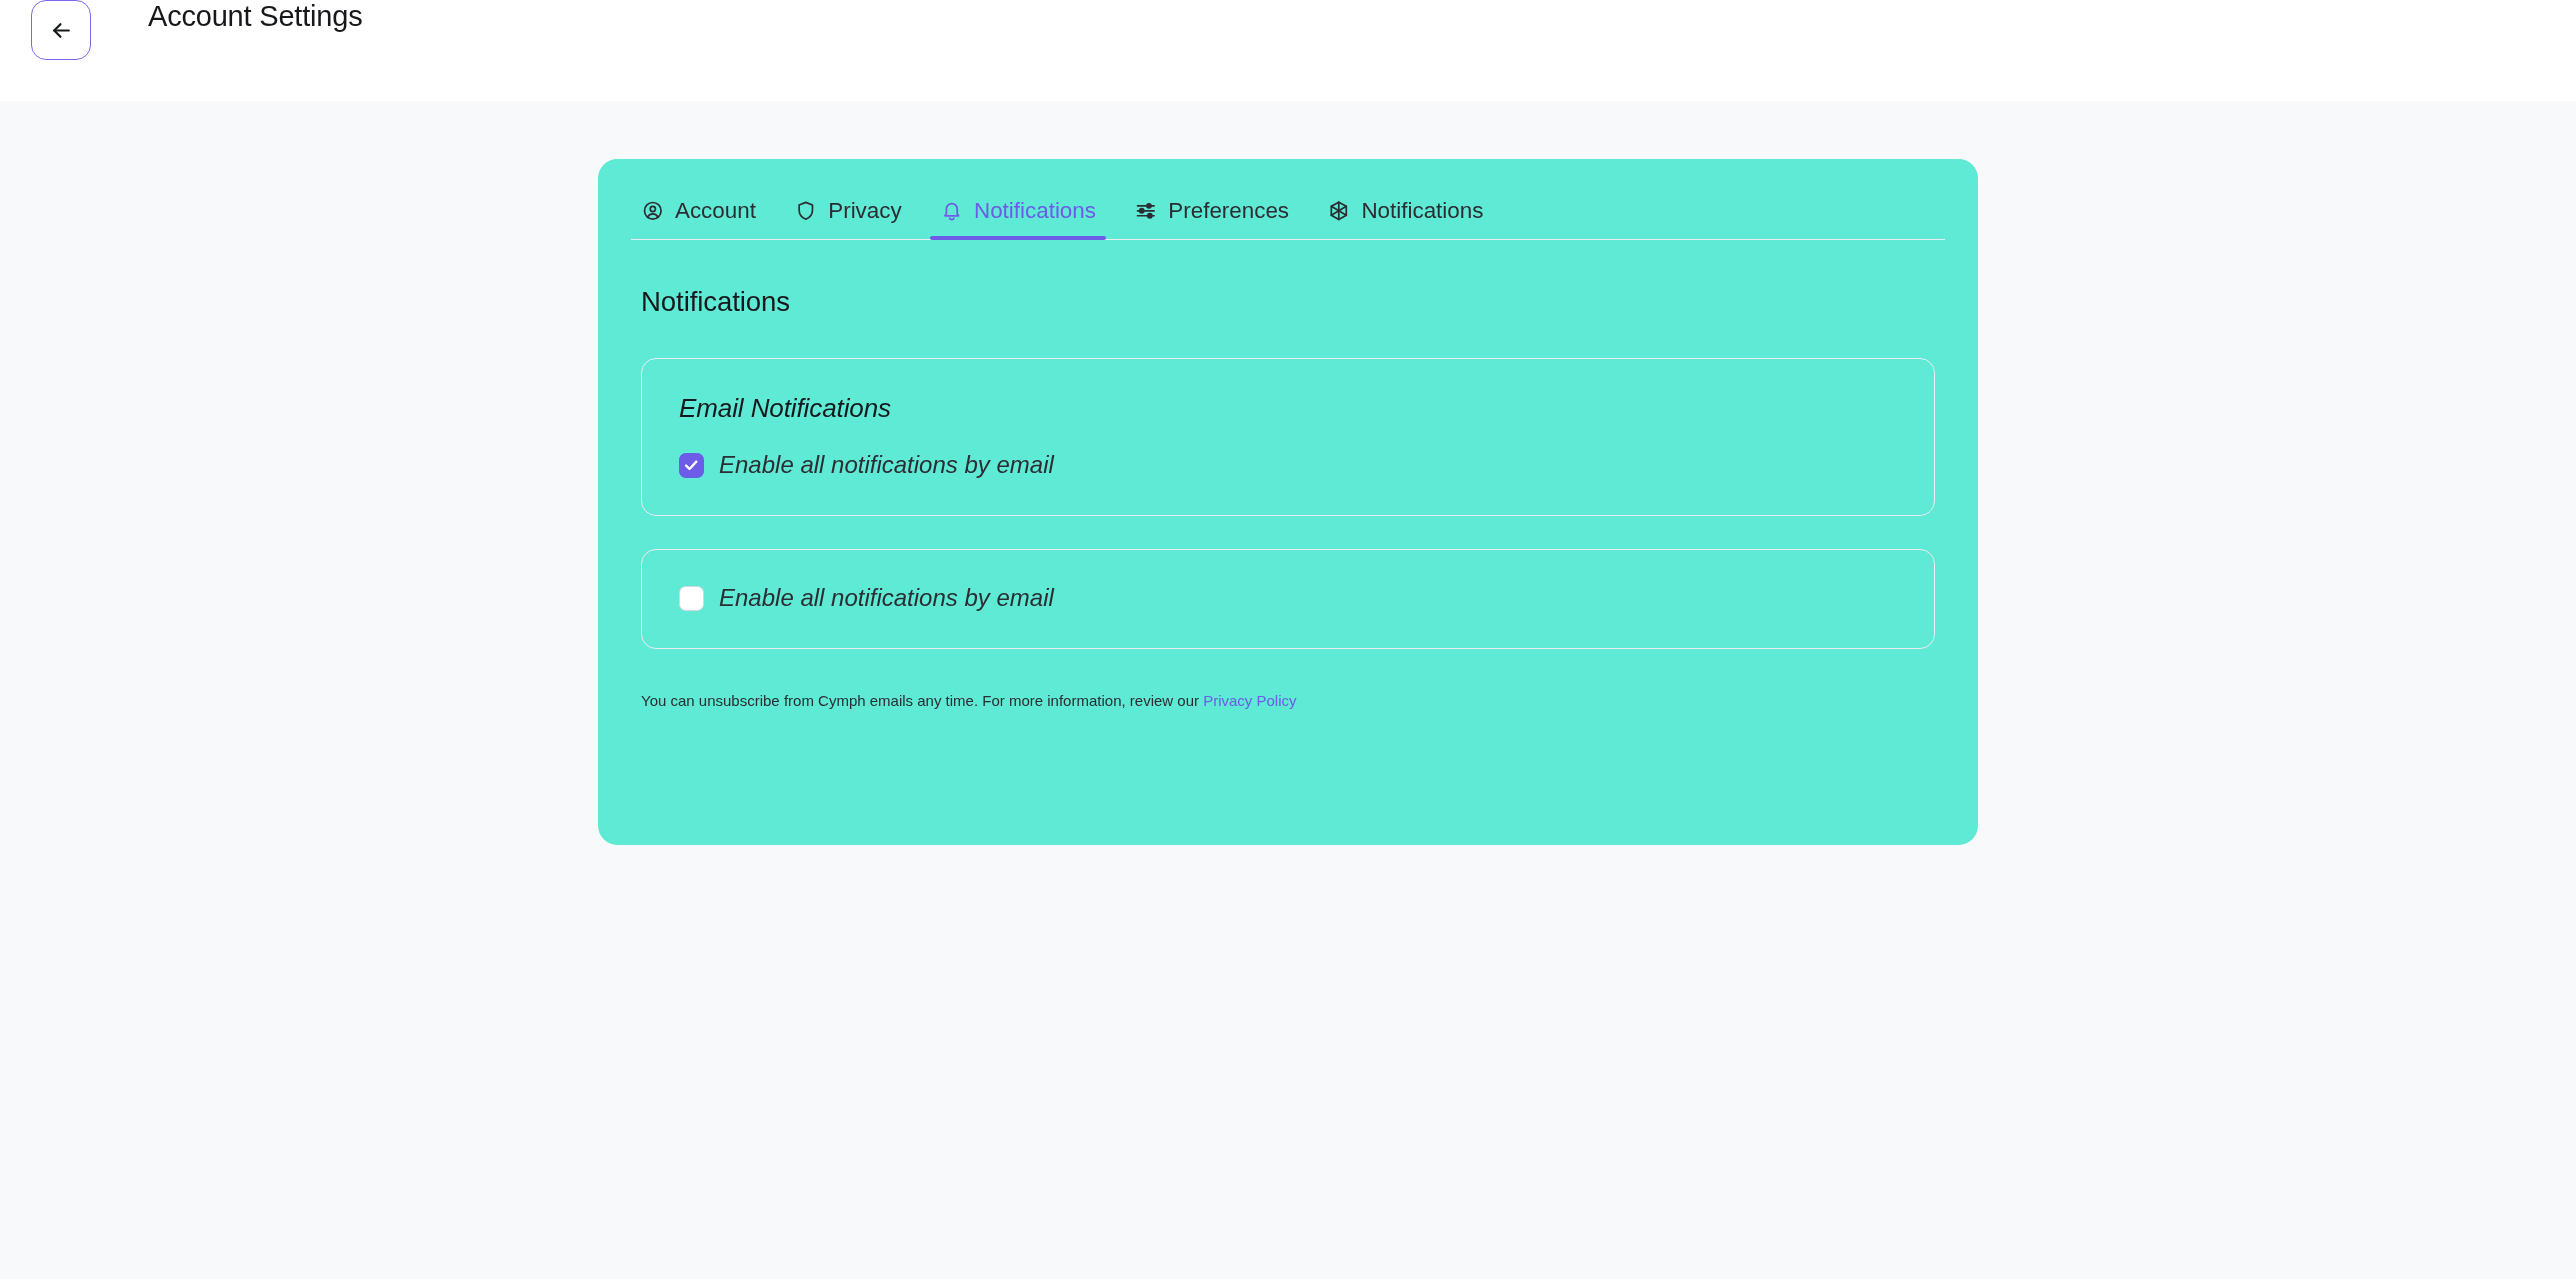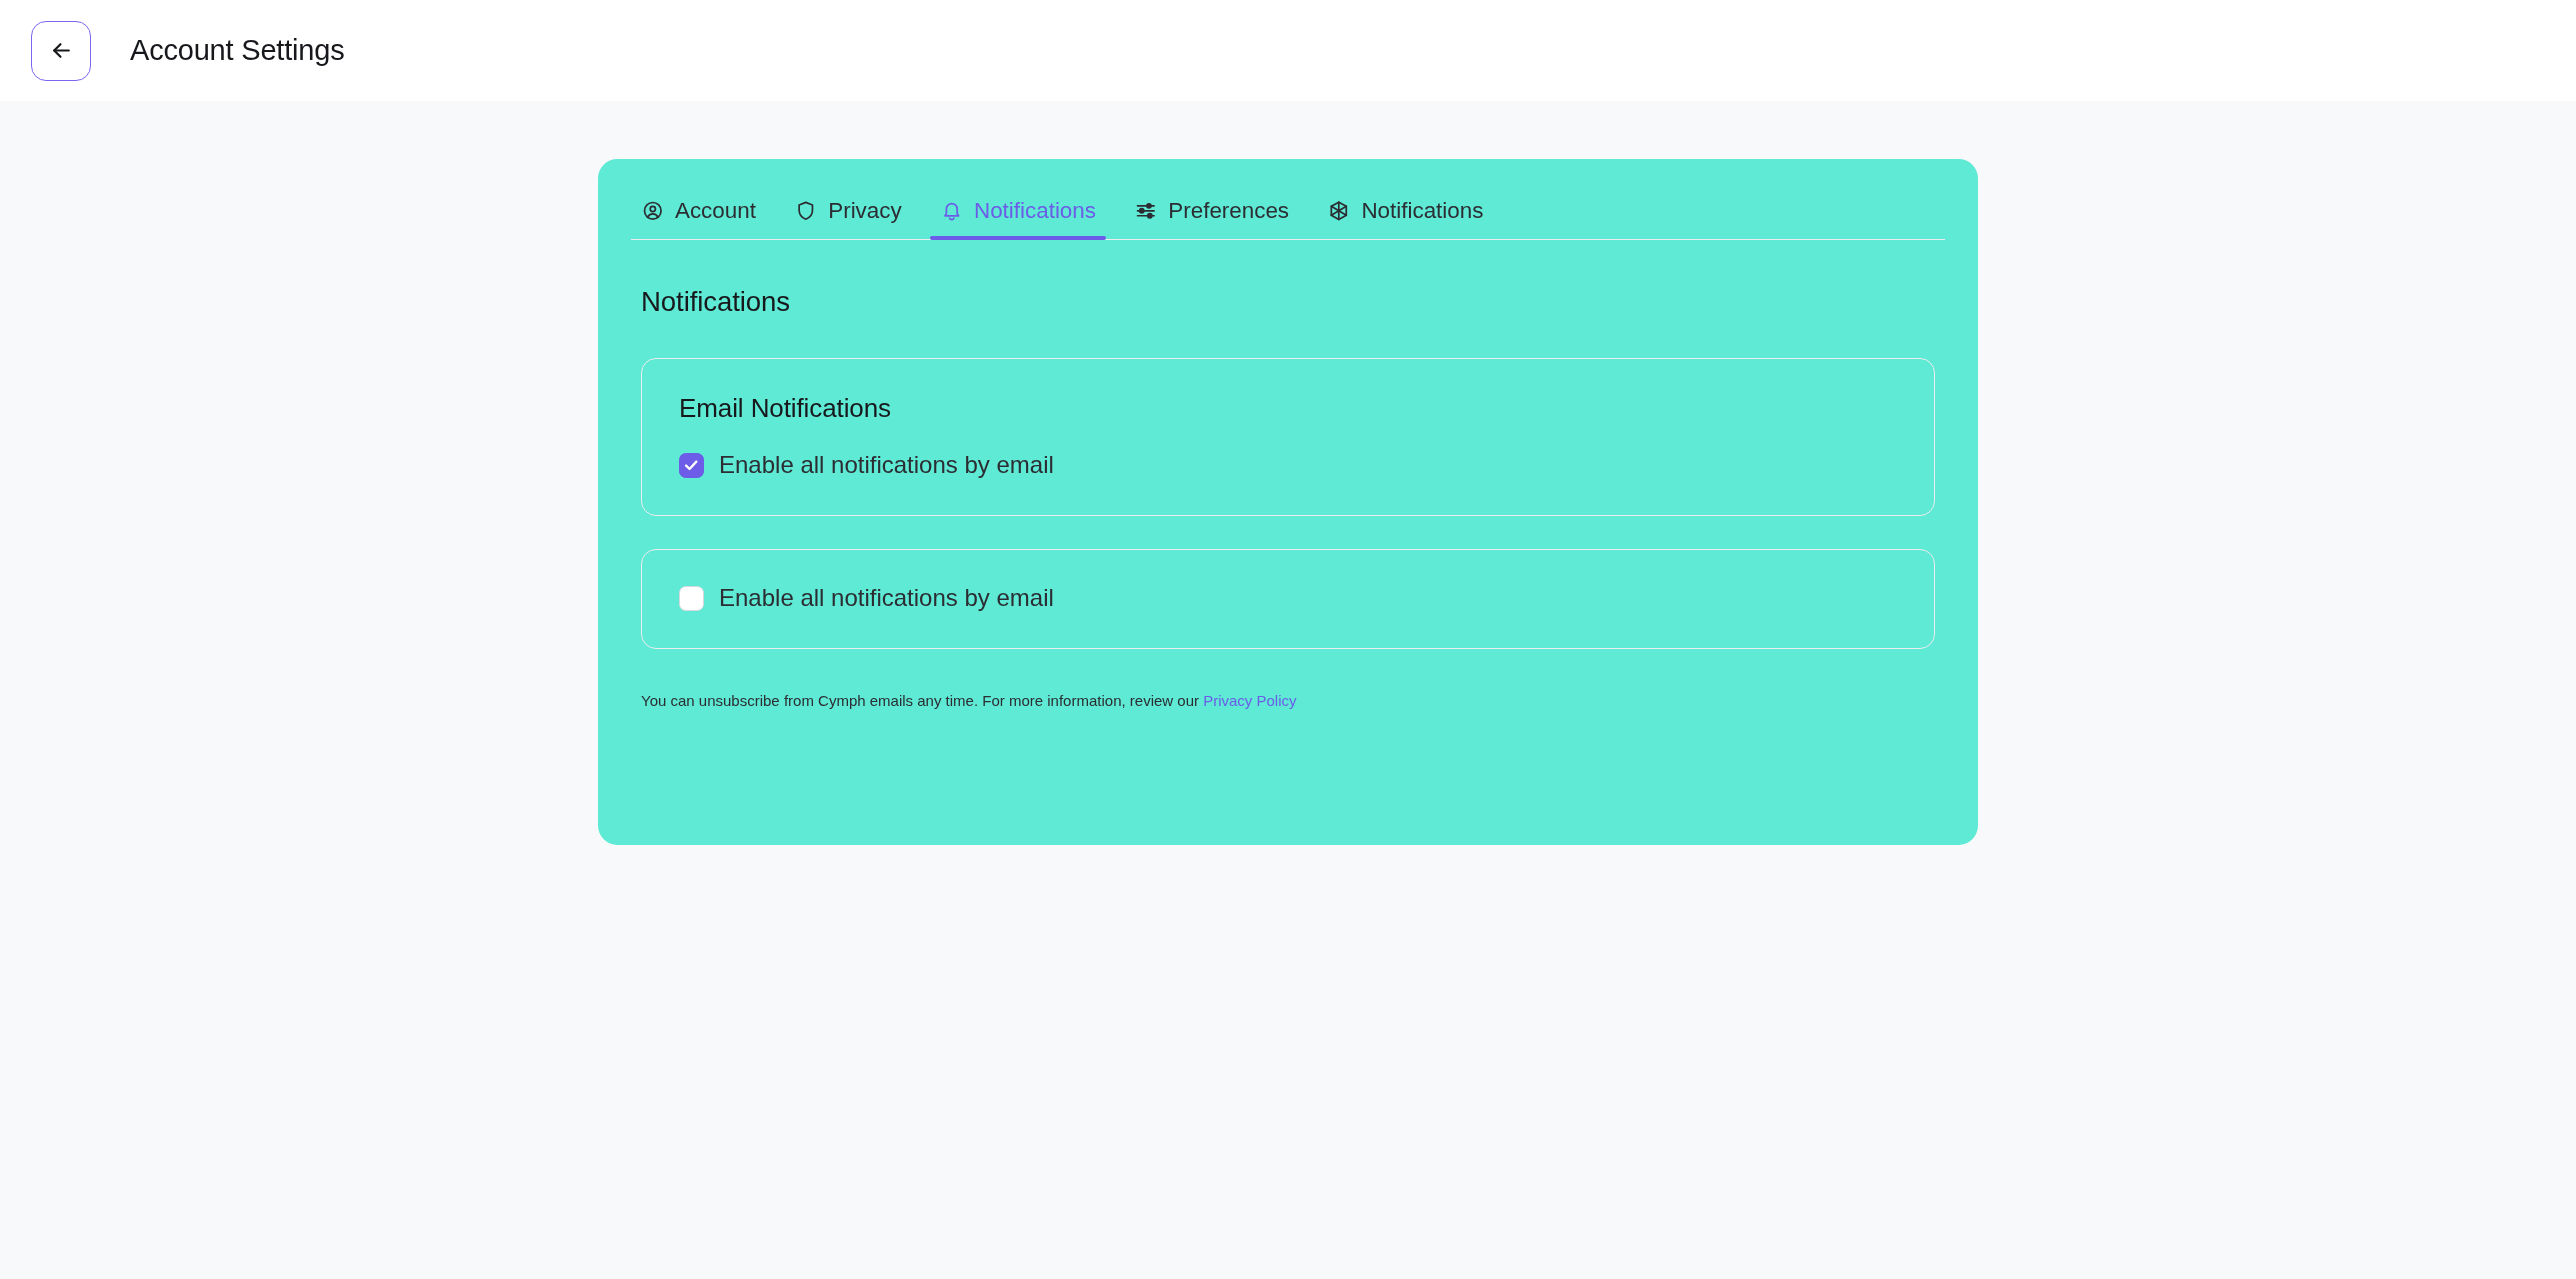--- a/index.html
+++ b/index.html
@@ -15,23 +15,22 @@
     background: #f8f9fb;
     color: #17181c;
     -webkit-font-smoothing: antialiased;
   }
 
   
   .app-header {
     height: 101px;
     background: #ffffff;
     display: flex;
-    align-items: center;
     padding-left: 31px;
-    gap: 39px;
+    gap: 57px;
   }
 
   .back-button {
     width: 60px;
     height: 60px;
     border: 1.9px solid #7a66f0;
     border-radius: 15px;
     background: #ffffff;
     display: flex;
     align-items: center;
@@ -136,20 +135,21 @@
     padding: 40px 43px 0 43px;
     display: flex;
     flex-direction: column;
     gap: 33px;
   }
 
   .panel {
     border: 1.5px solid #ededf0;
     border-radius: 15px;
     padding: 34px 37px 36px 37px;
+    font-style: italic;
   }
 
   .panel-title {
     font-size: 26px;
     font-weight: 500;
     letter-spacing: -0.1px;
     color: #17181c;
     margin-bottom: 27px;
   }
 

